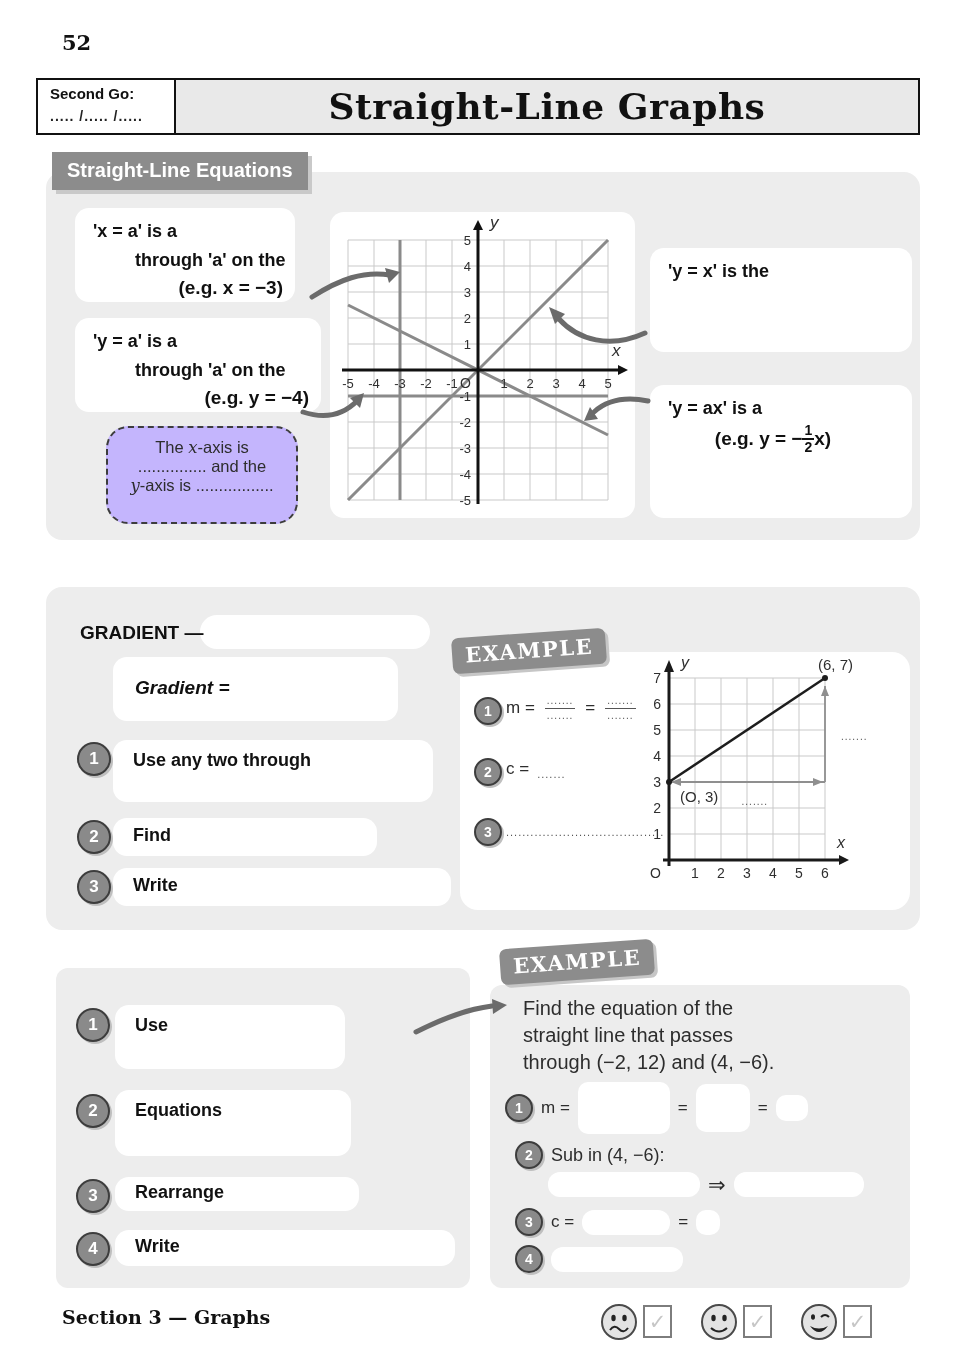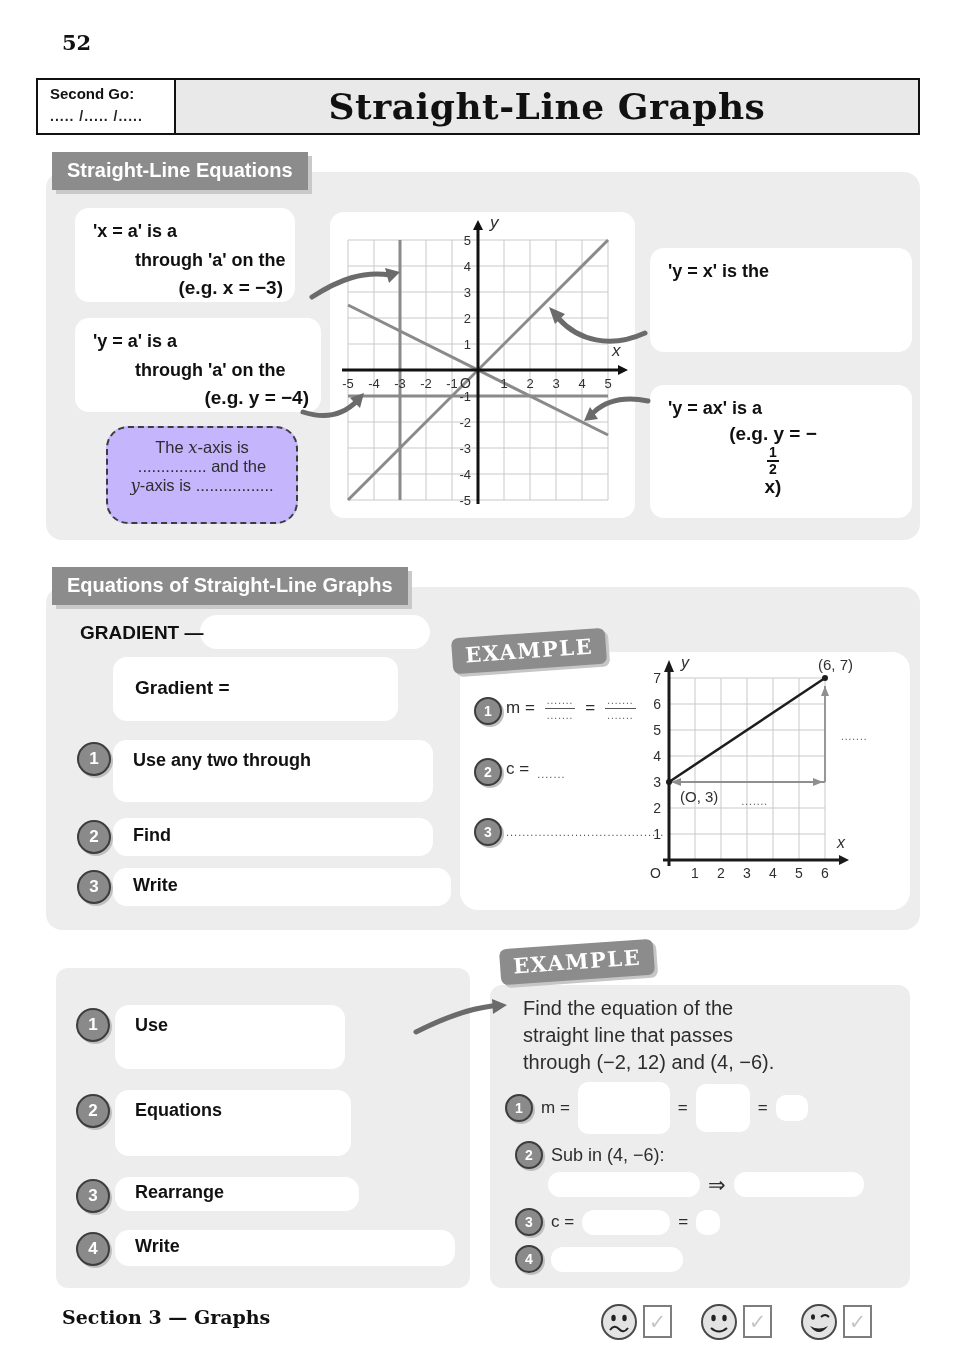--- a/index.html
+++ b/index.html
@@ -143,45 +143,44 @@
         <text x="282" y="144" fill="#2f2f2f" font-size="17" font-style="italic" font-family="DejaVu Serif, serif">x</text>
       </svg>
   </div>
 
   <div class="wbox comic" style="left:650px;top:248px;width:262px;height:104px;">
     <div class="bx-l1">'y = x' is the</div>
   </div>
 
   <div class="wbox comic" style="left:650px;top:385px;width:262px;height:133px;">
     <div class="bx-l1">'y = ax' is a</div>
-    <div style="display:flex;justify-content:center;align-items:center;padding:4px 16px 0 0;font-size:19px;flex-direction:column;">
+    <div style="display:flex;justify-content:center;align-items:center;padding:4px 16px 0 0;font-size:19px;">
       <span>(e.g. y = −</span>
         <span class="frac-sm">
           <span class="fn">1</span>
           <span>2</span>
         </span>
         <span>x)</span>
     </div>
   </div>
 
-  <div class="tag-header" style="left:52px;top:567px;">Equations of Straight-Line Graphs</div>
   <div class="panel" style="left:46px;top:587px;width:874px;height:343px;"></div>
 
   <div class="comic" style="position:absolute;left:80px;top:622px;font-size:19px;z-index:3;">GRADIENT —</div>
   <div class="wbox" style="left:200px;top:615px;width:230px;height:34px;border-radius:17px;"></div>
   <div class="wbox" style="left:113px;top:657px;width:285px;height:64px;">
-    <div class="comic" style="padding:20px 0 0 22px;font-size:19px;">Gradient =</div>
+    <div class="comic" style="padding:20px 0 0 22px;font-size:19px;font-style:italic;">Gradient =</div>
   </div>
 
   <div class="numcircle" style="left:77px;top:742px;">1</div>
   <div class="wbox" style="left:113px;top:740px;width:320px;height:62px;">
     <div class="steplabel" style="padding:10px 0 0 20px;">Use any two through</div>
   </div>
   <div class="numcircle" style="left:77px;top:820px;">2</div>
-  <div class="wbox" style="left:113px;top:818px;width:320px;height:38px;">
+  <div class="wbox" style="left:113px;top:818px;width:264px;height:38px;">
     <div class="steplabel" style="padding:7px 0 0 20px;">Find</div>
   </div>
   <div class="numcircle" style="left:77px;top:870px;">3</div>
   <div class="wbox" style="left:113px;top:868px;width:338px;height:38px;">
     <div class="steplabel" style="padding:7px 0 0 20px;">Write</div>
   </div>
 
   <div class="wbox" style="left:460px;top:652px;width:450px;height:258px;border-radius:18px;"></div>
   <div class="ex-tag" style="left:452px;top:633px;">EXAMPLE</div>
 

